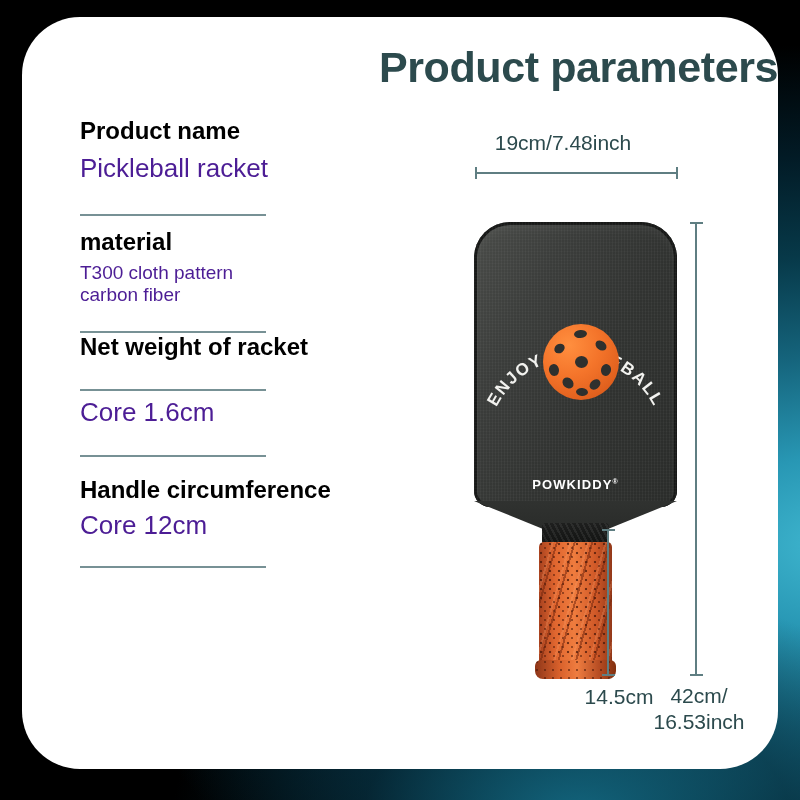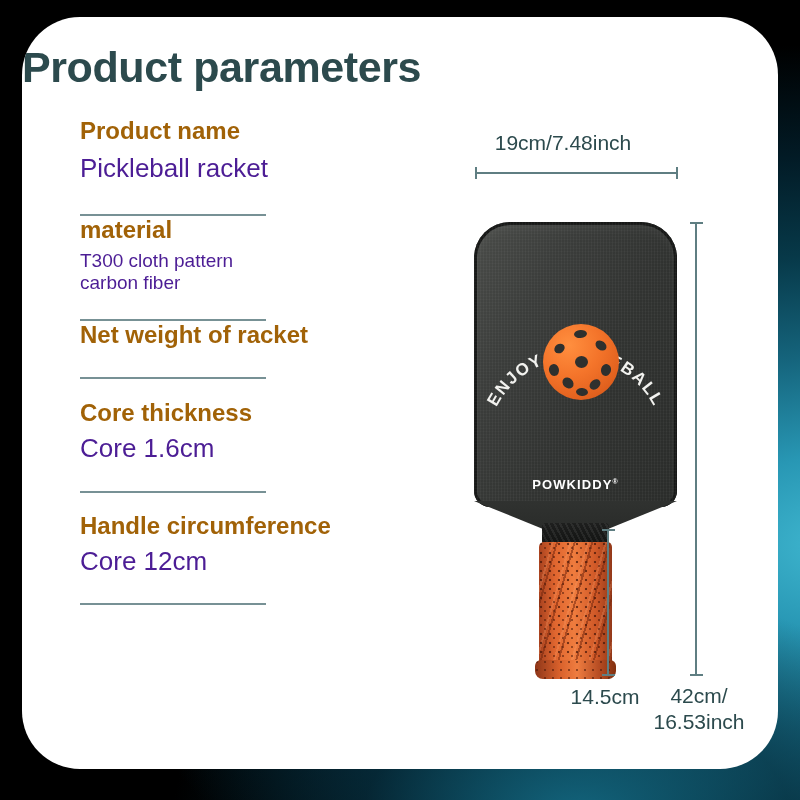--- a/index.html
+++ b/index.html
@@ -49,21 +49,21 @@
     border-radius: 58px;
     overflow: hidden;
   }
 
   
   #title {
     position: absolute;
     left: 0;
     top: 26px;
     width: 756px;
-    text-align: left;
+    text-align: right;
     font-size: 43px;
     font-weight: 700;
     letter-spacing: -0.4px;
     color: #2c4a4d;
     white-space: nowrap;
   }
 
   
   #specs {
     position: absolute;
@@ -73,41 +73,41 @@
   }
   .spec-rule {
     width: 186px;
     height: 2px;
     background: #5f7e82;
     margin: 0 0 0 22px;
     opacity: .85;
   }
   .spec-block { padding: 0 0 0 0; }
   .spec-label {
-    color: #a16207;
+    color: #000000;
     font-size: 24px;
     font-weight: 700;
     margin-left: 22px;
     line-height: 1.18;
     white-space: nowrap;
   }
   .spec-value {
     color: #4c1d95;
     font-size: 26px;
     font-weight: 400;
     margin-left: 22px;
     line-height: 1.14;
     white-space: pre-line;
   }
 
   .sp-0 .spec-label { margin-top: 0px; }
   .sp-0 .spec-value { margin-top: 9px; }
 
   .rule-1 { margin-top: 30px; }
-  .sp-1 .spec-label { }
+  .sp-1 .spec-label { margin-top: 12px; }
   .sp-1 .spec-value { margin-top: 6px; font-size: 19px; }
 
   .rule-2 { margin-top: 25px; }
   .sp-2 .spec-label { margin-top: 0; }
   .sp-2 .spec-value { margin-top: 7px; }
 
   .rule-3 { margin-top: 28px; }
   .sp-3 .spec-label { margin-top: 20px; }
   .sp-3 .spec-value { margin-top: 7px; }
 
@@ -325,21 +325,21 @@
   #dim-grip .cap {
     position: absolute;
     left: 0;
     width: 13px; height: 2px;
     background: #5f7e82;
   }
   #dim-grip .cap.t { top: 0; }
   #dim-grip .cap.b { bottom: 0; }
   #dim-grip-label {
     position: absolute;
-    left: 92px;
+    left: 106px;
     top: 668px;
     width: 150px;
     text-align: center;
     font-size: 21px;
     color: #2c4a4d;
     white-space: nowrap;
   }
 
   
   #dim-total {
@@ -403,21 +403,20 @@
 
       <div class="spec-rule rule-2"></div>
 
       <div class="spec-block sp-2">
         <div class="spec-label">Net weight of racket</div>
       </div>
 
       <div class="spec-rule rule-3"></div>
 
       <div class="spec-block sp-3">
-        <div class="spec-label">Core thickness</div>
         <div class="spec-value">Core 1.6cm</div>
       </div>
 
       <div class="spec-rule rule-4"></div>
 
       <div class="spec-block sp-4">
         <div class="spec-label">Handle circumference</div>
         <div class="spec-value">Core 12cm</div>
       </div>
 

